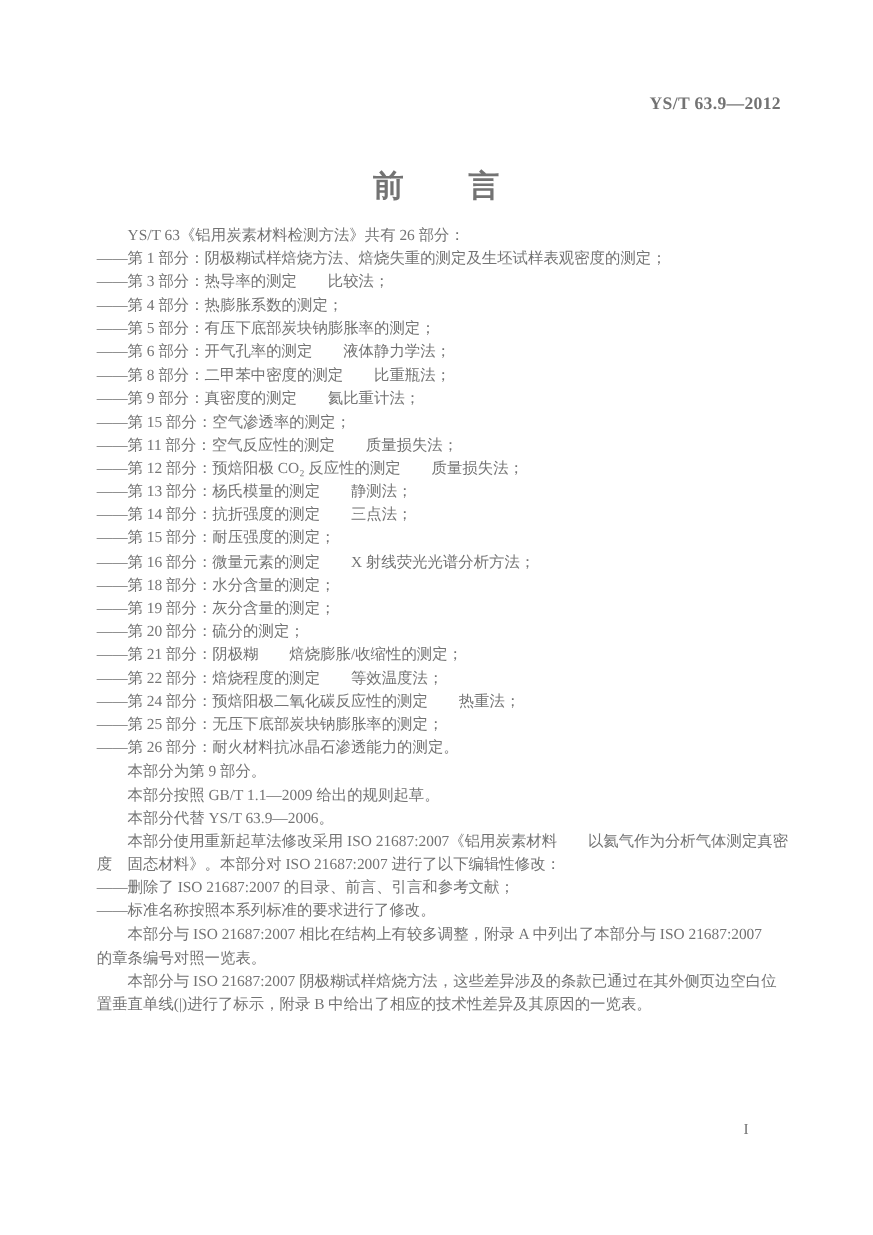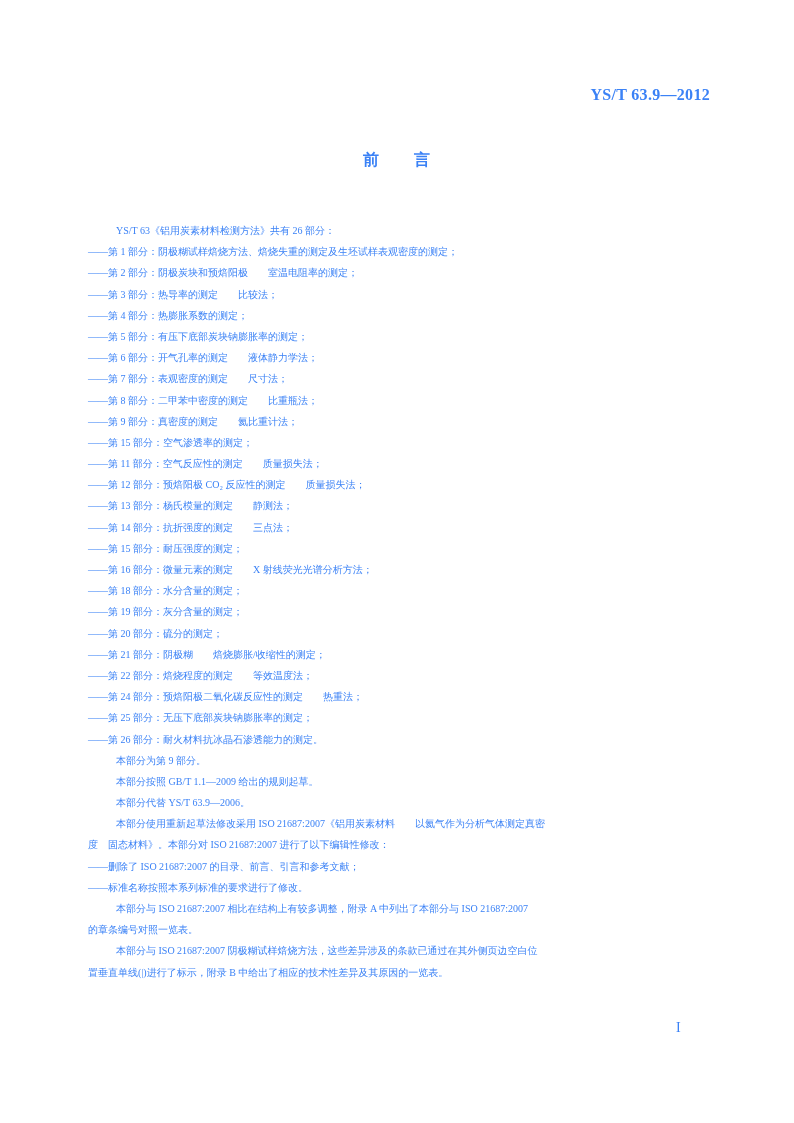--- a/index.html
+++ b/index.html
@@ -3,50 +3,50 @@
 <meta charset="utf-8">
 <style>
   html, body { margin: 0; padding: 0; background: #e8e8e8; }
   .page {
     position: relative;
     width: 794px;
     height: 1123px;
     margin: 0 auto;
     background: #ffffff;
     font-family: "Liberation Serif", serif;
-    color: #3b82f6;
+    color: #737373;
     overflow: hidden;
   }
   .header-code {
     position: absolute;
     top: 86px;
     right: 84px;
     font-size: 16px;
     font-weight: bold;
     letter-spacing: 0.3px;
     white-space: nowrap;
   }
   .doc-title {
     position: absolute;
     top: 150px;
     left: 0;
     width: 100%;
     text-align: center;
     font-family: "Liberation Sans", "DejaVu Sans", sans-serif;
-    font-size: 16px;
+    font-size: 28px;
     font-weight: bold;
     letter-spacing: 1px;
     white-space: pre;
   }
   .body-text {
     position: absolute;
     left: 88px;
-    top: 220px;
+    top: 204px;
     width: 622px;
-    font-size: 10px;
+    font-size: 14px;
     line-height: 21.2px;
   }
   .line {
     white-space: pre;
     height: 21.2px;
     overflow: visible;
   }
   .line.indent { padding-left: 28px; }
   .page-num {
     position: absolute;
@@ -59,26 +59,24 @@
 <body>
 
 <div class="page">
   <div class="header-code">YS/T 63.9—2012</div>
 
   <div class="doc-title">前　　言</div>
 
   <div class="body-text" id="body-lines">
       <div class="line indent">YS/T 63《铝用炭素材料检测方法》共有 26 部分：</div>
       <div class="line">——第 1 部分：阴极糊试样焙烧方法、焙烧失重的测定及生坯试样表观密度的测定；</div>
-      <div class="line">——第 2 部分：阴极炭块和预焙阳极　　室温电阻率的测定；</div>
       <div class="line">——第 3 部分：热导率的测定　　比较法；</div>
       <div class="line">——第 4 部分：热膨胀系数的测定；</div>
       <div class="line">——第 5 部分：有压下底部炭块钠膨胀率的测定；</div>
       <div class="line">——第 6 部分：开气孔率的测定　　液体静力学法；</div>
-      <div class="line">——第 7 部分：表观密度的测定　　尺寸法；</div>
       <div class="line">——第 8 部分：二甲苯中密度的测定　　比重瓶法；</div>
       <div class="line">——第 9 部分：真密度的测定　　氦比重计法；</div>
       <div class="line">——第 15 部分：空气渗透率的测定；</div>
       <div class="line">——第 11 部分：空气反应性的测定　　质量损失法；</div>
       <div class="line">——第 12 部分：预焙阳极 CO₂ 反应性的测定　　质量损失法；</div>
       <div class="line">——第 13 部分：杨氏模量的测定　　静测法；</div>
       <div class="line">——第 14 部分：抗折强度的测定　　三点法；</div>
       <div class="line">——第 15 部分：耐压强度的测定；</div>
       <div class="line">——第 16 部分：微量元素的测定　　X 射线荧光光谱分析方法；</div>
       <div class="line">——第 18 部分：水分含量的测定；</div>

